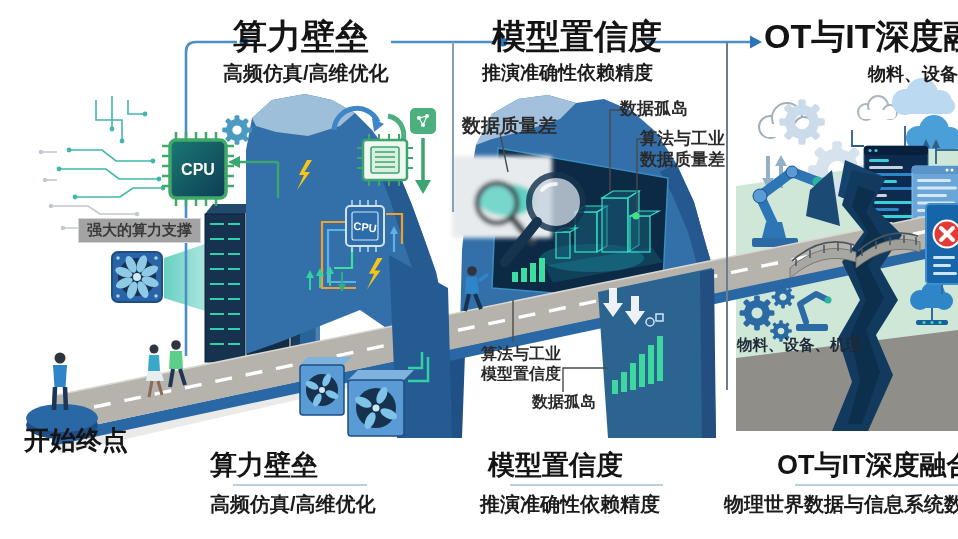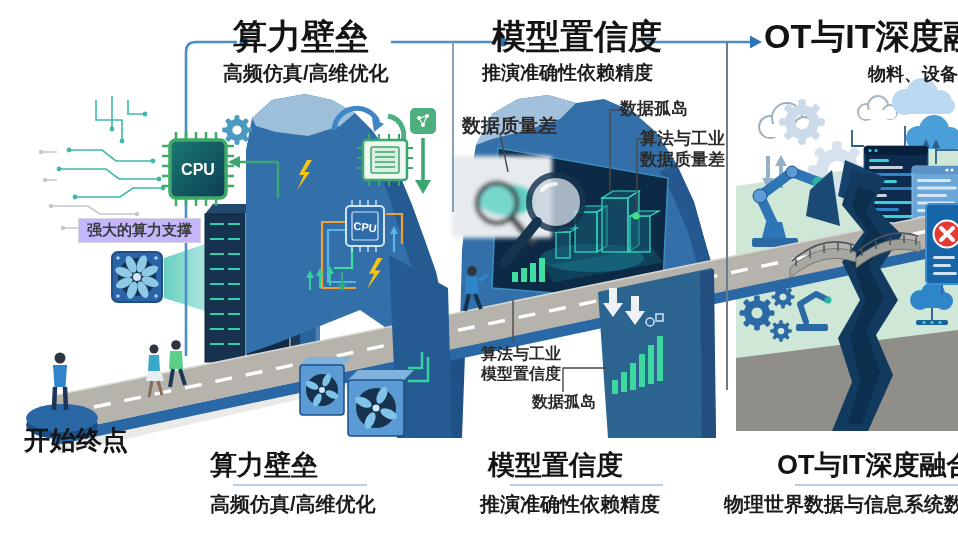--- a/index.html
+++ b/index.html
@@ -494,33 +494,34 @@
 
 <div class="abs ttl ctr" style="left:233px;top:14px;width:160px;font-size:34px;">算力壁垒</div>
 <div class="abs sub ctr" style="left:223px;top:60px;width:180px;font-size:20px;">高频仿真/高维优化</div>
 
 <div class="abs ttl ctr" style="left:492px;top:14px;width:165px;font-size:34px;">模型置信度</div>
 <div class="abs sub ctr" style="left:482px;top:60px;width:185px;font-size:19px;">推演准确性依赖精度</div>
 
 <div class="abs ttl" style="left:764px;top:14px;font-size:34px;">OT与IT深度融合</div>
 <div class="abs sub" style="left:868px;top:62px;font-size:18px;">物料、设备、</div>
 
-<div class="abs" style="left:78px;top:218px;padding:2px 8px;background:#c4b5fd;border:1px solid #d5d5da;font-size:15px;font-weight:700;color:#3a3a3a;white-space:nowrap;">强大的算力支撑</div>
+<div class="abs" style="left:78px;top:218px;padding:2px 8px;background:#a3a3a3;border:1px solid #d5d5da;font-size:15px;font-weight:700;color:#3a3a3a;white-space:nowrap;">强大的算力支撑</div>
 
 <div class="abs callout" style="left:462px;top:114px;font-size:19px;">数据质量差</div>
 <div class="abs callout" style="left:620px;top:99px;font-size:17px;">数据孤岛</div>
 <div class="abs callout" style="left:640px;top:129px;font-size:17px;">
   <div>算法与工业</div>
   <div>数据质量差</div>
 </div>
 <div class="abs callout" style="left:481px;top:344px;font-size:16px;">
   <div>算法与工业</div>
   <div>模型置信度</div>
 </div>
 <div class="abs callout" style="left:532px;top:392px;font-size:16px;">数据孤岛</div>
+<div class="abs callout" style="left:737px;top:336px;font-size:15.5px;color:#1f2937;">物料、设备、机理</div>
 
 <div class="abs ttl" style="left:24px;top:423px;font-size:26px;">开始终点</div>
 
 <div class="abs ttl ctr" style="left:210px;top:447px;width:200px;font-size:27px;">算力壁垒</div>
 <div class="abs uline" style="left:233px;top:484px;width:134px;"></div>
 <div class="abs sub ctr" style="left:210px;top:491px;width:200px;font-size:20px;">高频仿真/高维优化</div>
 
 <div class="abs ttl ctr" style="left:488px;top:447px;width:200px;font-size:27px;">模型置信度</div>
 <div class="abs uline" style="left:510px;top:484px;width:153px;"></div>
 <div class="abs sub ctr" style="left:480px;top:491px;width:216px;font-size:20px;">推演准确性依赖精度</div>

